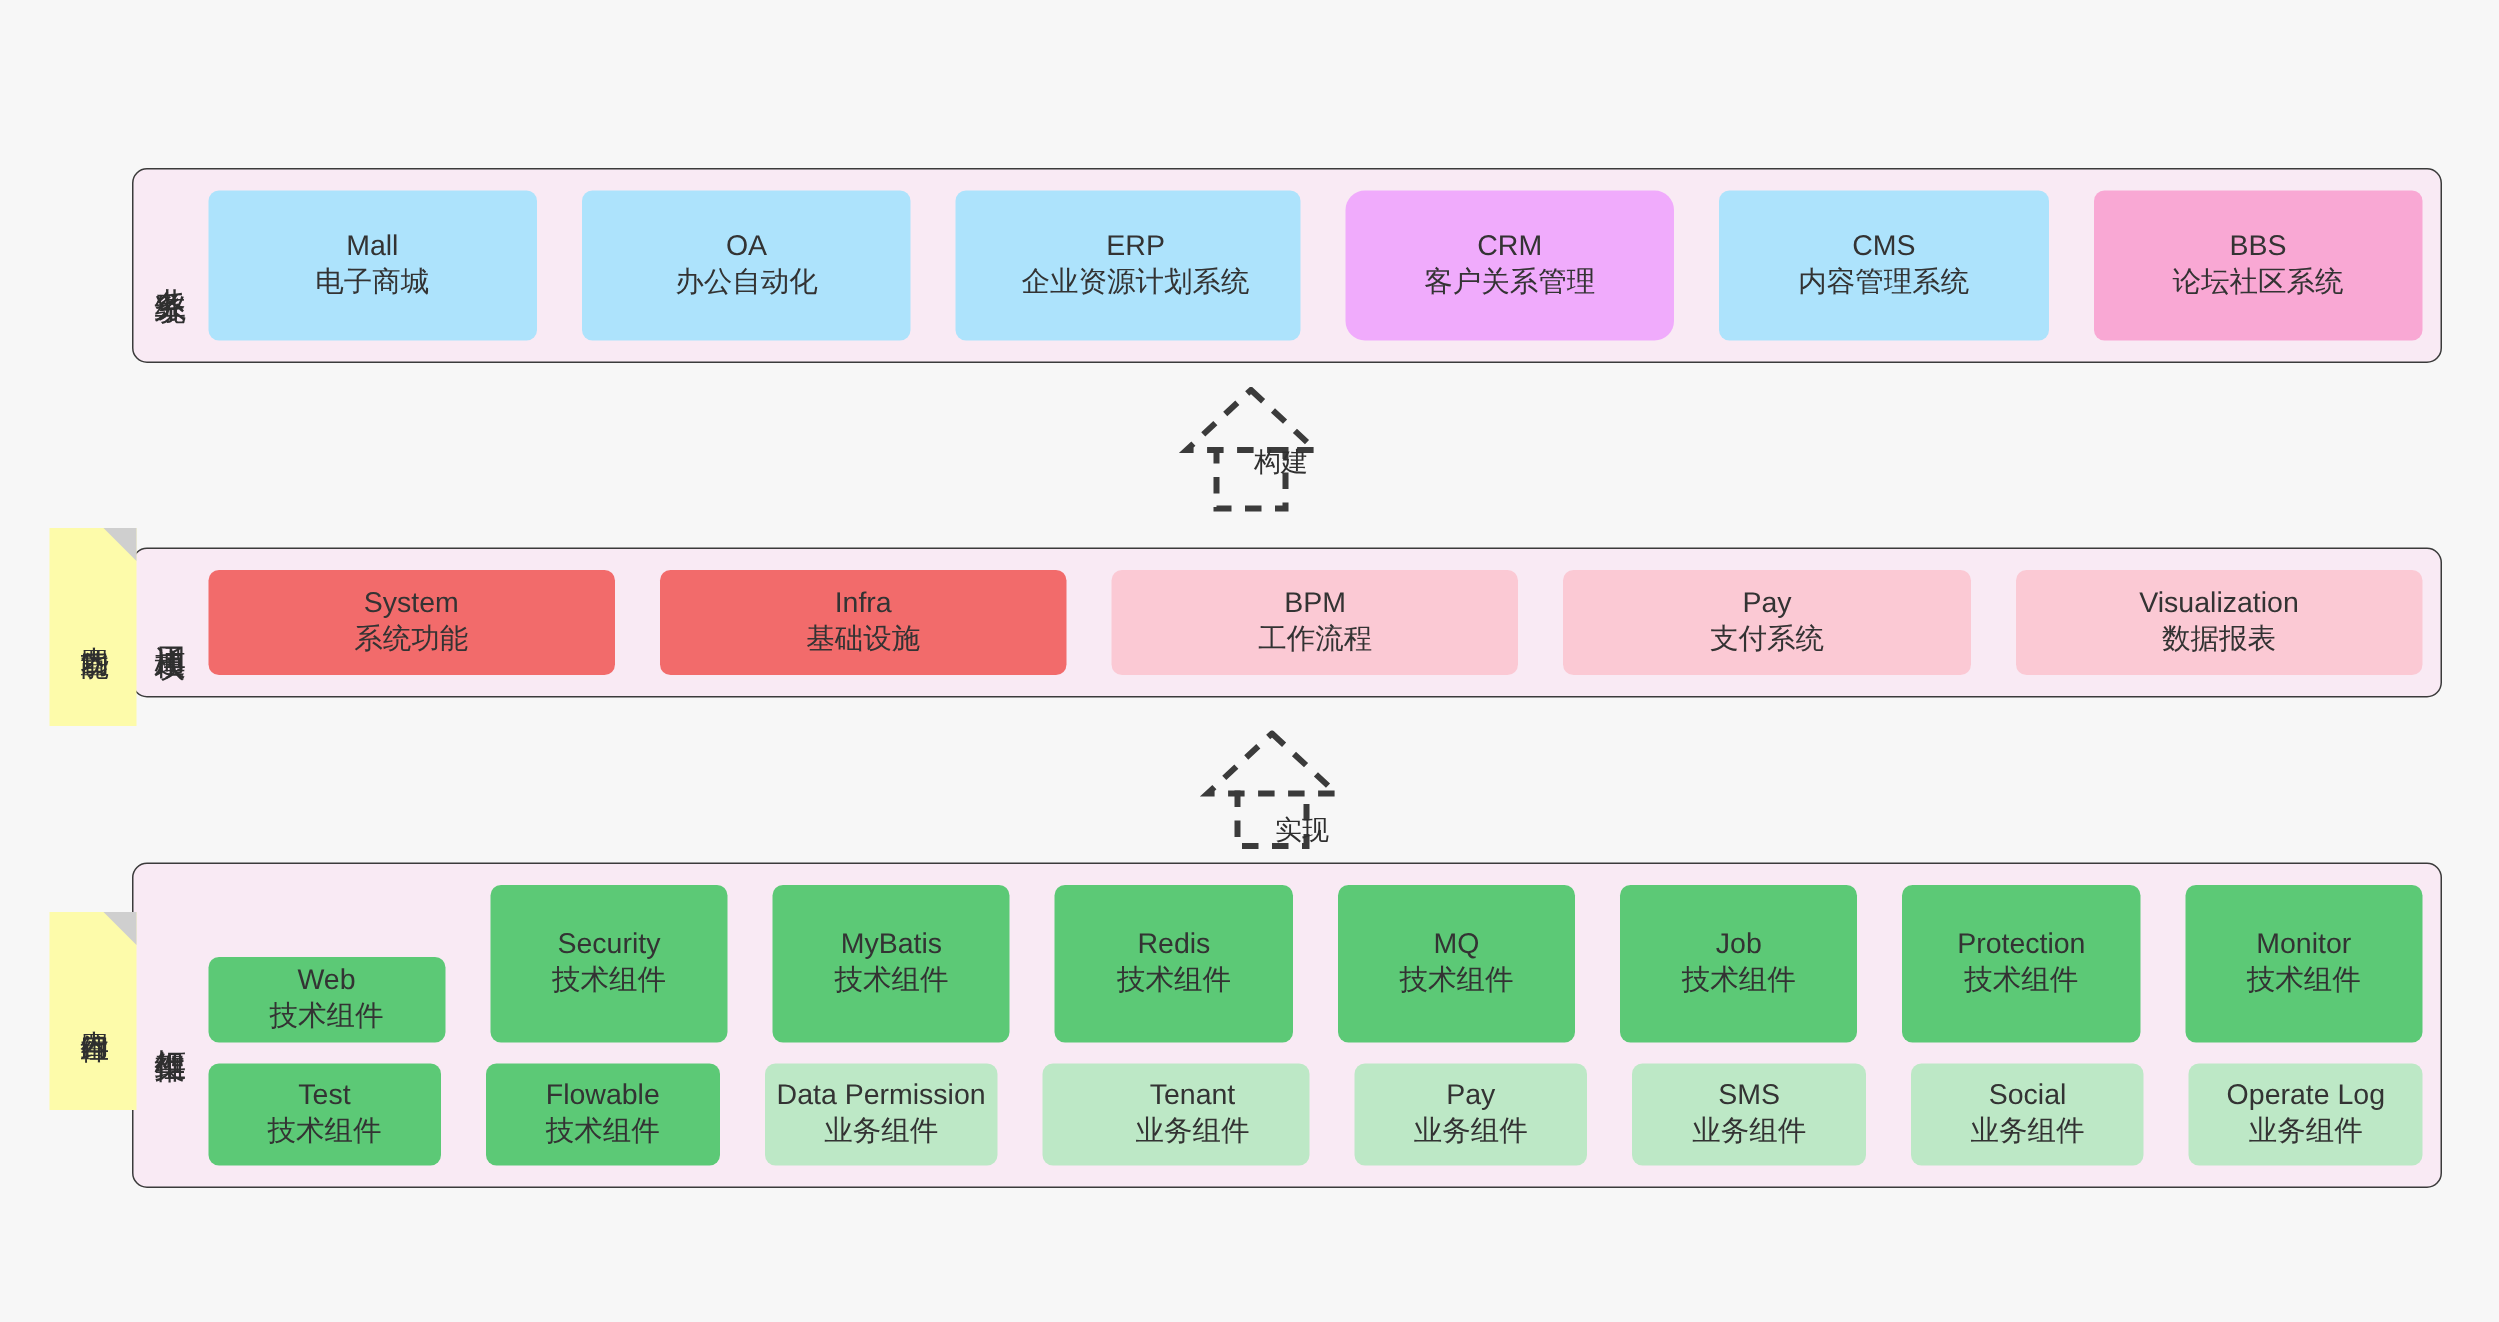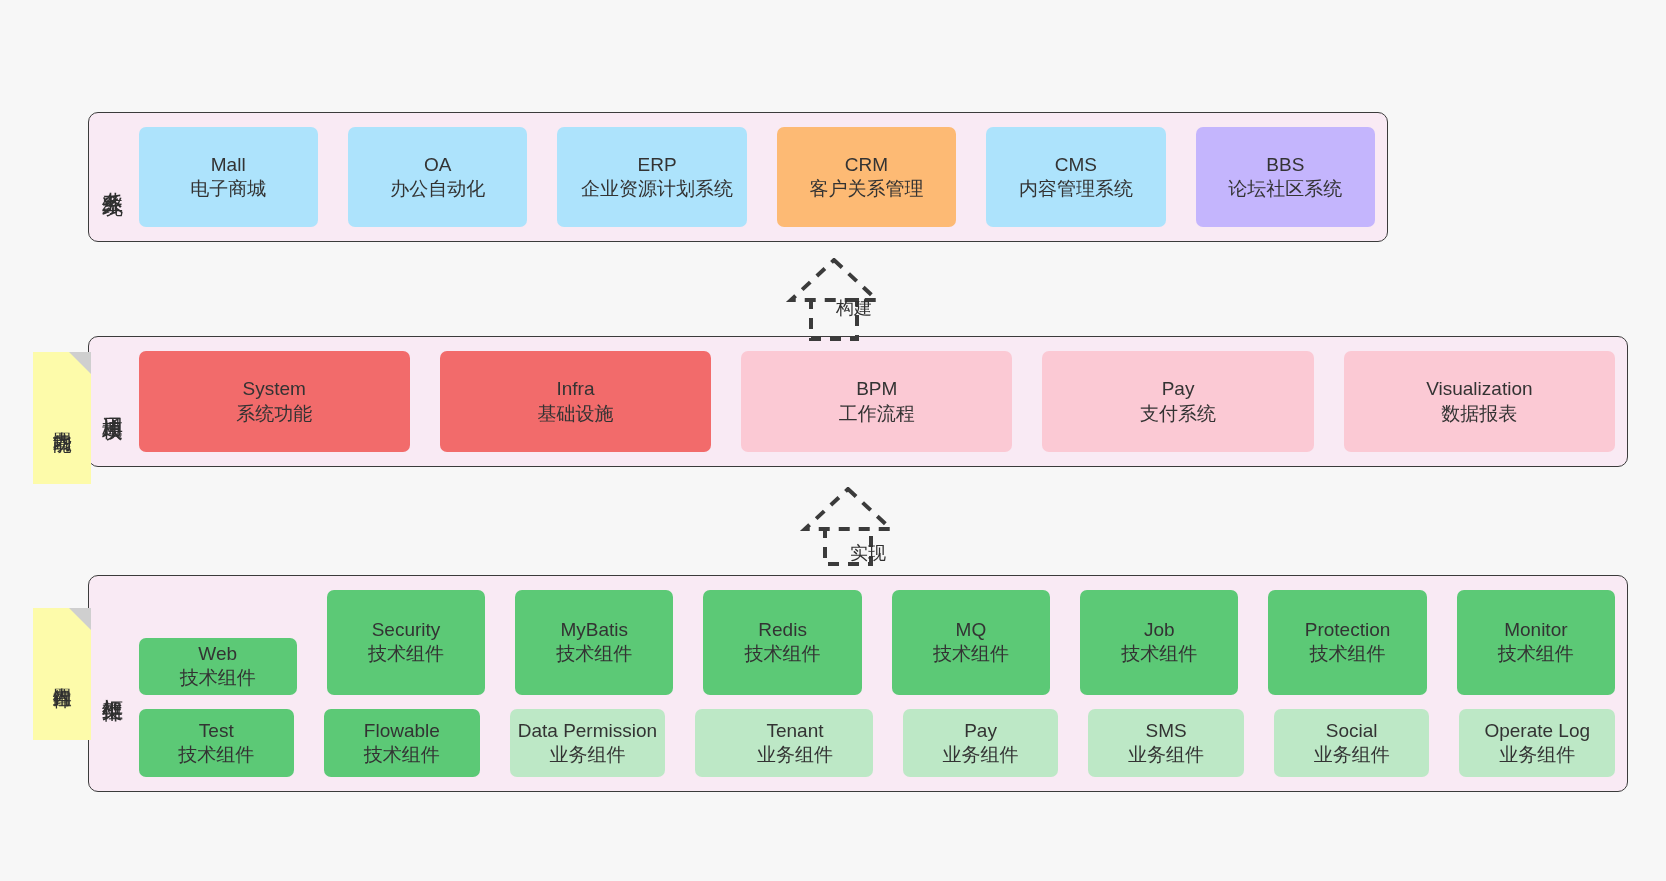--- a/index.html
+++ b/index.html
@@ -125,52 +125,52 @@
     color: #2f2f2f;
     background: transparent;
     white-space: nowrap;
     user-select: none;
   }
 </style>
 </head>
 <body>
 
 <div id="canvas">
-    <div class="layer" style="left: 88px; top: 112px; width: 1300px; height: 130px;">
+    <div class="layer" style="left: 88px; top: 112px; width: 1540px; height: 130px;">
       <div class="vlabel">业务系统</div>
       <div class="boxgrid">
         <div class="gridline row1">
           <div class="node" style="background: rgb(173, 227, 252);">
             <span class="nm">Mall</span>
             <span class="sub">电子商城</span>
           </div>
           <div class="node" style="background: rgb(173, 227, 252);">
             <span class="nm">OA</span>
             <span class="sub">办公自动化</span>
           </div>
           <div class="node" style="background: rgb(173, 227, 252); padding-left: 12px;">
             <span class="nm">ERP</span>
             <span class="sub">企业资源计划系统</span>
           </div>
-          <div class="node" style="background: #fdba74;">
+          <div class="node" style="background: #f0abfc; border-radius: 13px;">
             <span class="nm">CRM</span>
             <span class="sub">客户关系管理</span>
           </div>
           <div class="node" style="background: rgb(173, 227, 252);">
             <span class="nm">CMS</span>
             <span class="sub">内容管理系统</span>
           </div>
-          <div class="node" style="background: #c4b5fd;">
+          <div class="node" style="background: #f9a8d4;">
             <span class="nm">BBS</span>
             <span class="sub">论坛社区系统</span>
           </div>
         </div>
       </div>
     </div>
-    <div class="layer" style="left: 88px; top: 336px; width: 1540px; height: 131px;">
+    <div class="layer" style="left: 88px; top: 365px; width: 1540px; height: 100px;">
       <div class="vlabel">通用模块</div>
       <div class="boxgrid">
         <div class="gridline row1">
           <div class="node" style="background: rgb(242, 107, 107);">
             <span class="nm">System</span>
             <span class="sub">系统功能</span>
           </div>
           <div class="node" style="background: rgb(242, 107, 107);">
             <span class="nm">Infra</span>
             <span class="sub">基础设施</span>

